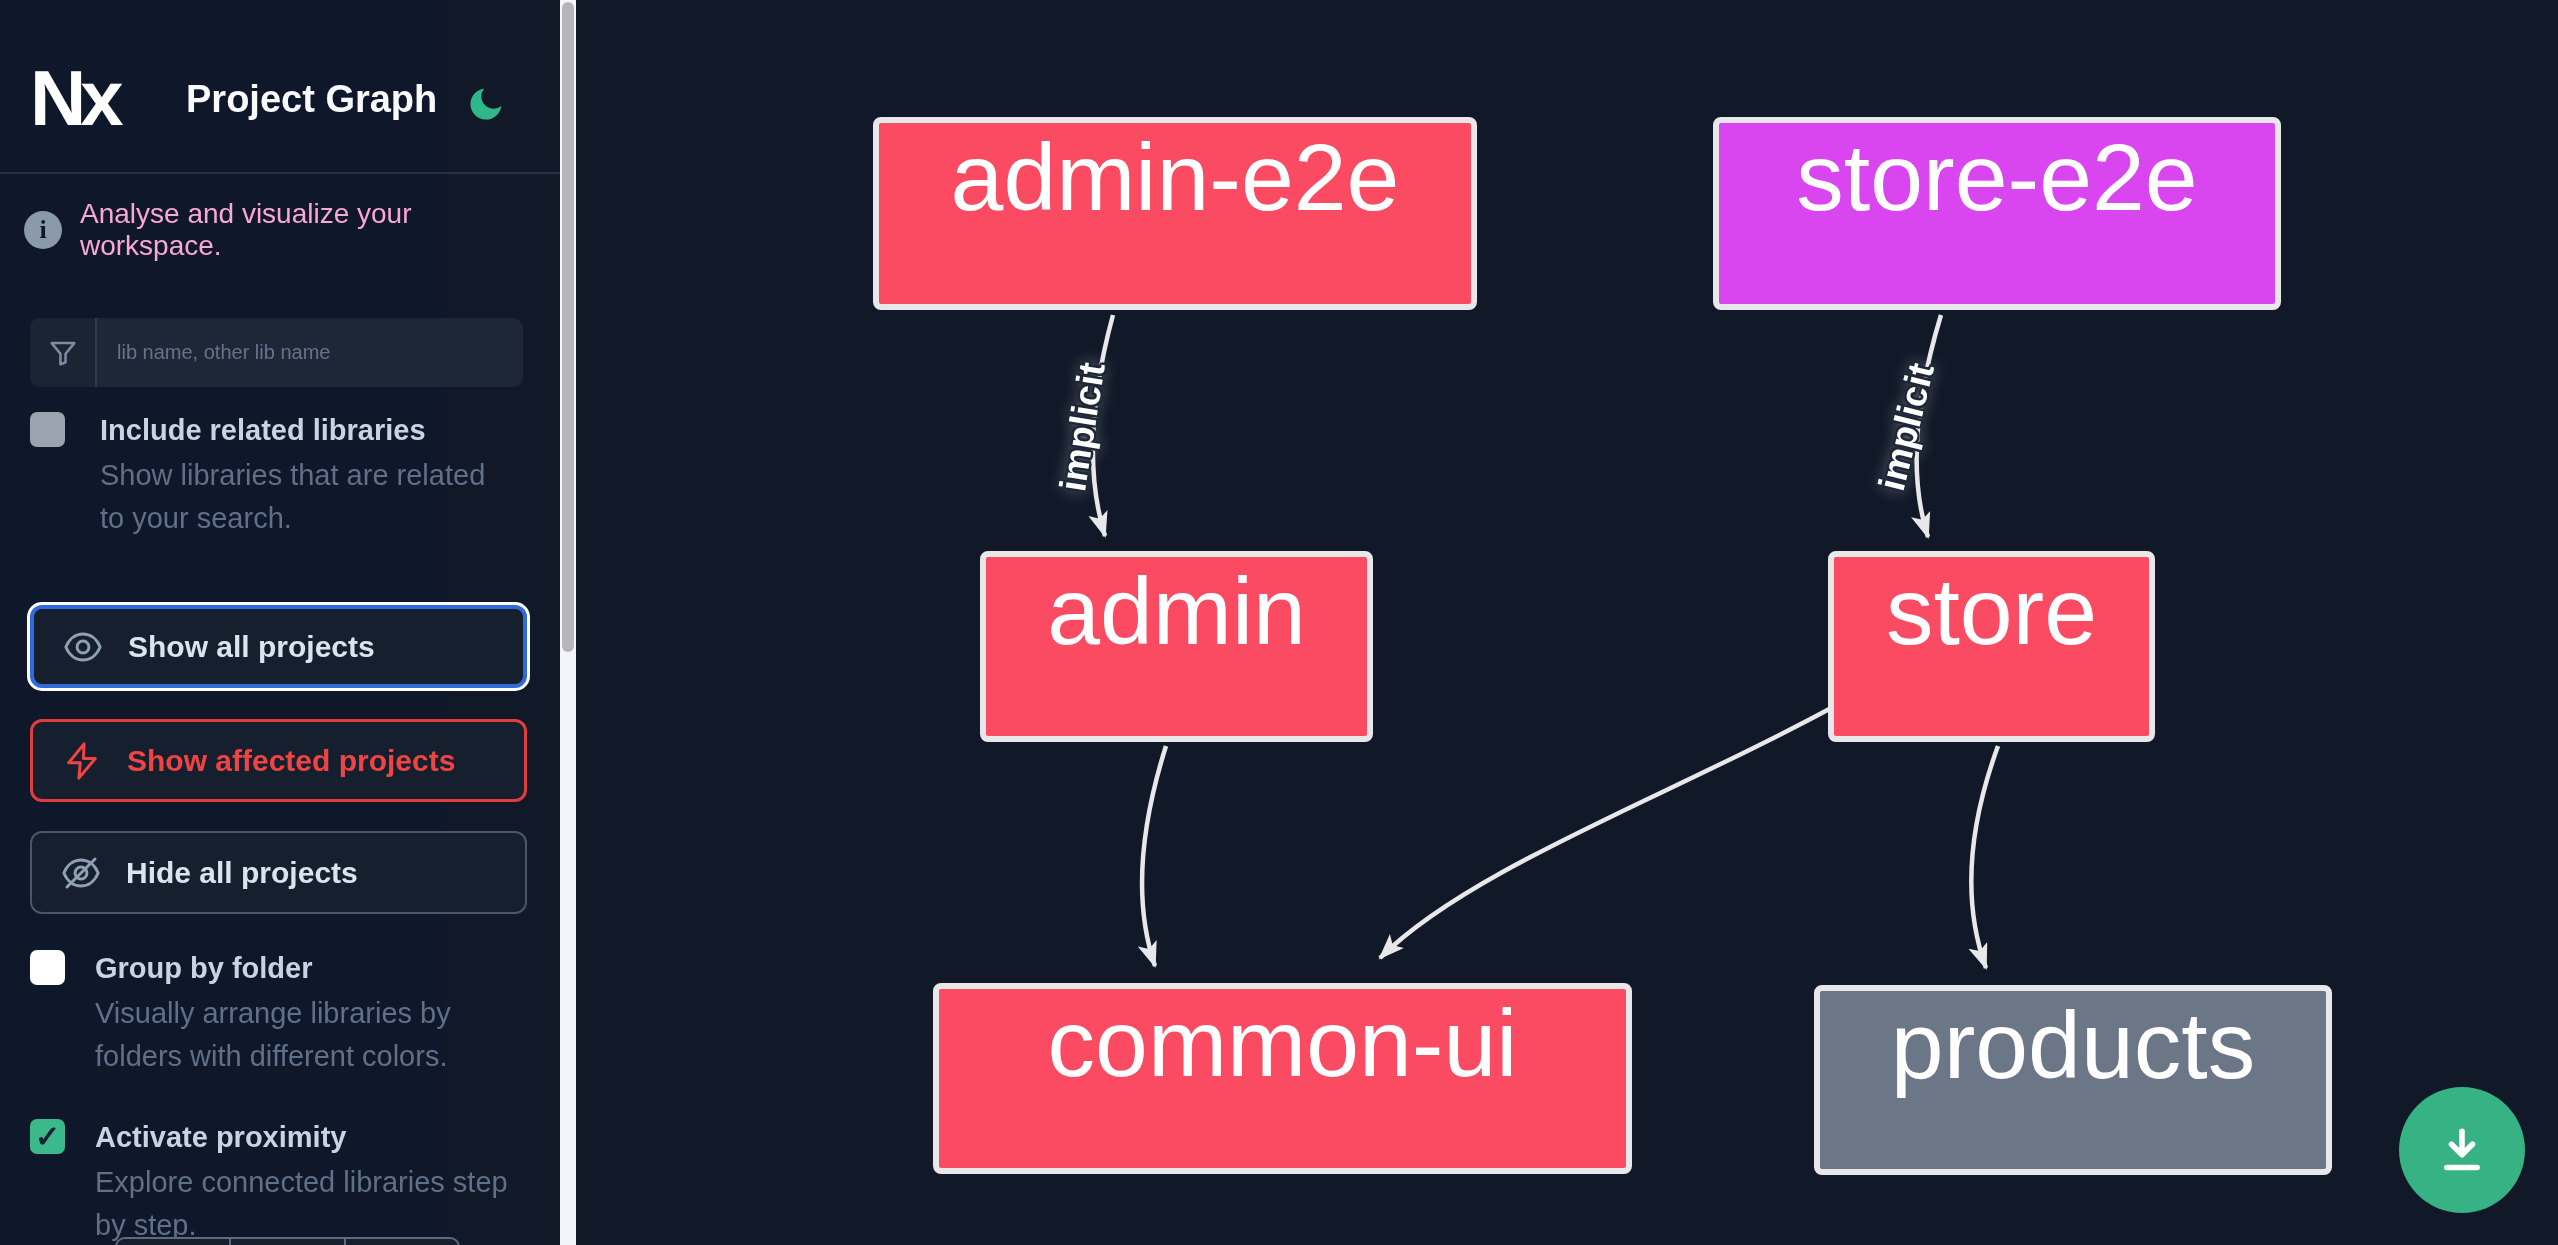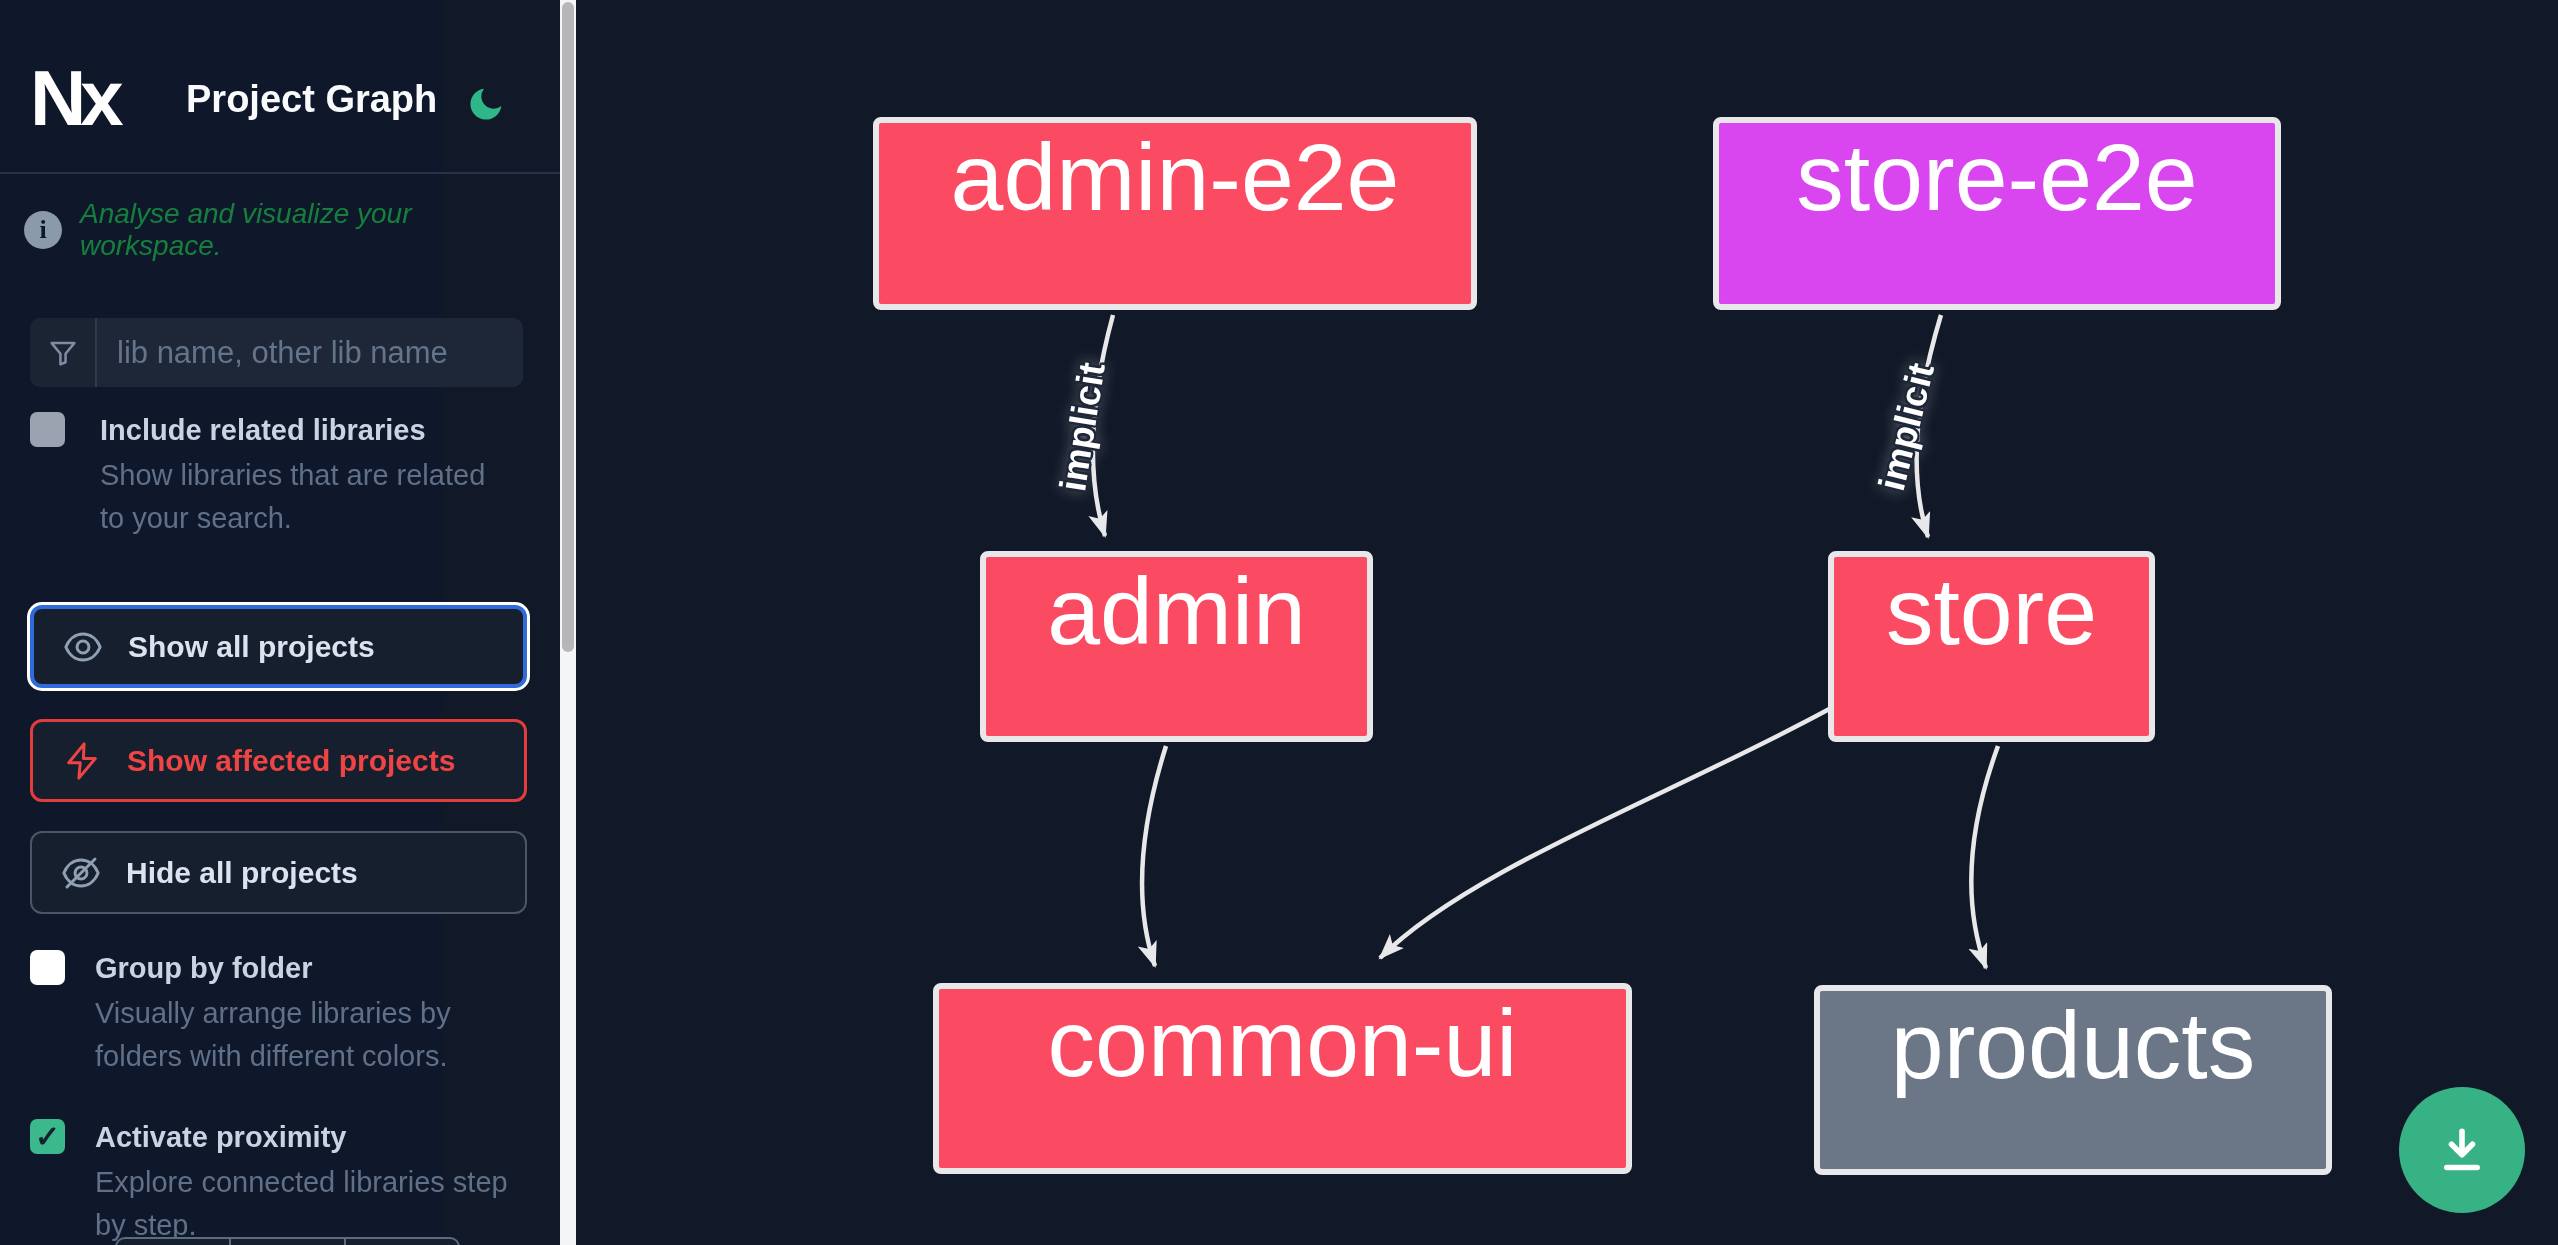--- a/index.html
+++ b/index.html
@@ -28,33 +28,33 @@
   .theme-toggle { position: absolute; left: 466px; top: 84px; width: 40px; height: 40px; cursor: pointer; }
   .header-divider { position: absolute; left: 0; top: 172px; width: 560px; height: 2px; background: #253146; }
 
   .intro-row { position: absolute; left: 24px; top: 198px; display: flex; align-items: center; gap: 18px; width: 520px; }
   .info-icon {
     width: 38px; height: 38px; border-radius: 50%; background: #8b99ad;
     color: #0f172a; font-weight: 700; font-size: 26px;
     display: flex; align-items: center; justify-content: center; flex: 0 0 38px;
     font-family: "Liberation Serif", serif;
   }
-  .intro-text { font-size: 28px; color: #15803d; font-style: italic; }
+  .intro-text { font-size: 28px; color: #f9a8d4; }
 
   .filter-box {
     position: absolute; left: 30px; top: 318px; width: 493px; height: 69px;
     background: #1d2737; border-radius: 10px; display: flex; overflow: hidden;
   }
   .filter-icon-seg {
     width: 67px; height: 100%; background: #1a2433; border-right: 2px solid #2e3a4e;
     display: flex; align-items: center; justify-content: center; flex: 0 0 67px;
   }
   .filter-input {
     flex: 1; background: transparent; border: none; outline: none;
-    color: #cbd5e1; font-size: 31px; padding: 12px 20px;
+    color: #cbd5e1; font-size: 20px; padding: 12px 20px;
     font-family: "Liberation Sans", sans-serif;
   }
   .filter-input::placeholder { color: #64748b; }
 
   .toggle-row { position: absolute; left: 30px; width: 500px; display: flex; gap: 30px; }
   .toggle-row.include { top: 410px; gap: 35px; }
   .toggle-row.group { top: 948px; }
   .toggle-row.proximity { top: 1117px; }
   .checkbox {
     width: 35px; height: 35px; border-radius: 7px; flex: 0 0 35px; margin-top: 2px;

